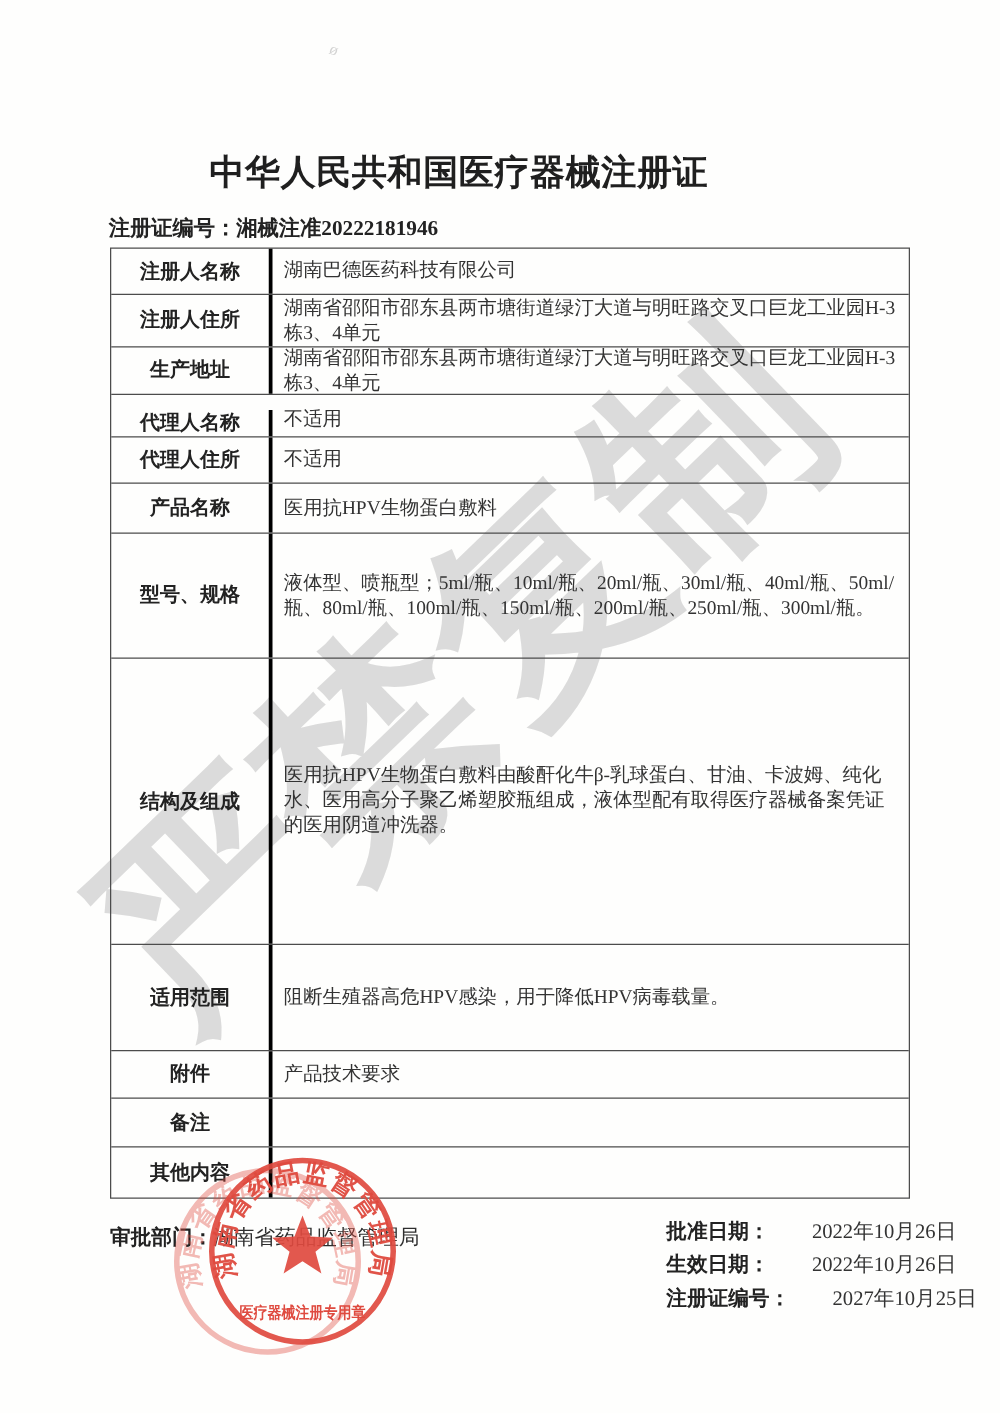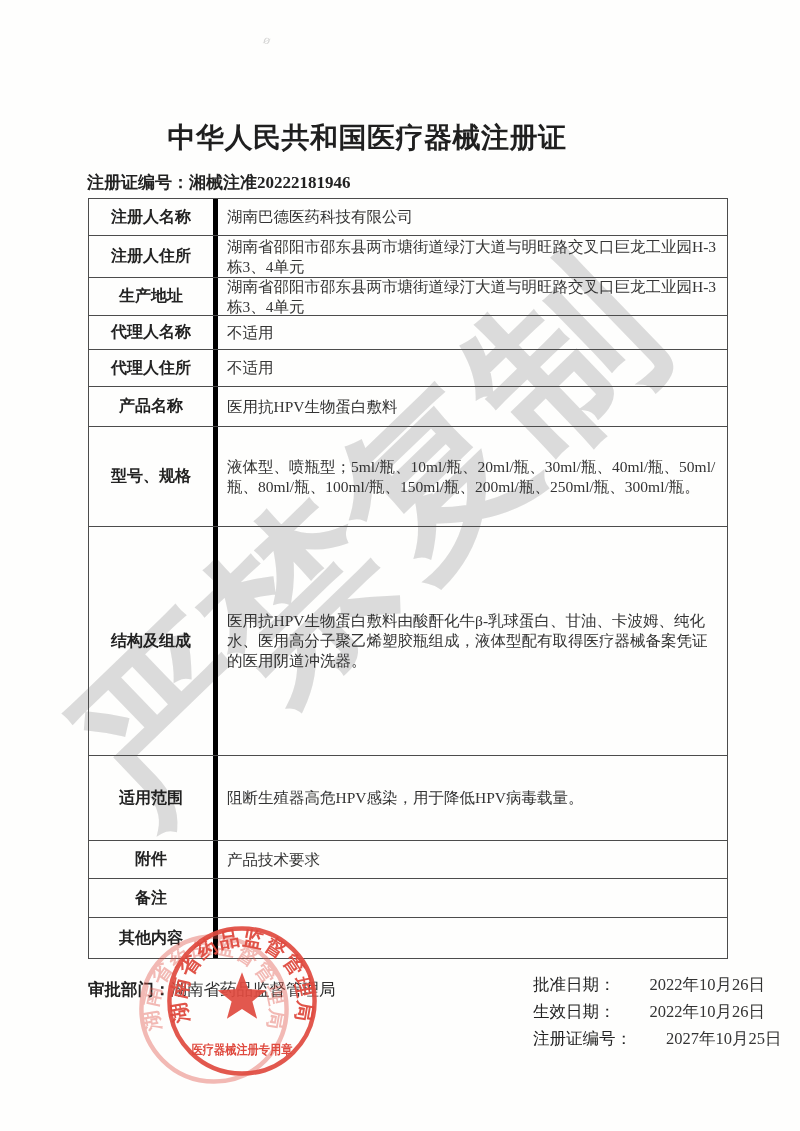--- a/index.html
+++ b/index.html
@@ -27,45 +27,45 @@
   
   .table{
     position:absolute;left:88px;top:198px;width:640px;z-index:2;
     border:1px solid #4c4c4c;box-sizing:border-box;background:transparent;
   }
   .row{display:flex;border-bottom:1px solid #4c4c4c;box-sizing:border-box;}
   .row:last-child{border-bottom:none;}
   .row:nth-child(1){height:37px;}
   .row:nth-child(2){height:42px;}
   .row:nth-child(3){height:38px;}
-  .row:nth-child(4){height:34px;}
+  .row:nth-child(4){height:34px;align-items:flex-end;}
   .row:nth-child(5){height:37px;}
   .row:nth-child(6){height:40px;}
   .row:nth-child(7){height:100px;}
   .row:nth-child(8){height:229px;}
   .row:nth-child(9){height:85px;}
   .row:nth-child(10){height:38px;}
   .row:nth-child(11){height:39px;}
   .row:nth-child(12){height:40px;}
   .cell{box-sizing:border-box;}
   .cell.label{
     width:129px;flex:0 0 129px;display:flex;align-items:center;justify-content:center;
-    font-weight:bold;font-size:16px;border-right:5px solid #000000;text-align:center;color:#222;
+    font-weight:bold;font-size:16px;border-right:3px solid #000000;text-align:center;color:#222;
     padding:0 6px;
   }
   .cell.value{
     flex:1;display:flex;align-items:center;padding:3px 9px;font-size:15.5px;line-height:20px;
     word-break:break-all;color:#333;
   }
   
   .approval{position:absolute;left:88px;top:979px;font-size:16.5px;z-index:2;}
   .approval .lbl{font-weight:bold;color:#222;}
   .dates{position:absolute;left:533px;top:971px;z-index:2;}
   .date-line{font-size:16.5px;line-height:27px;white-space:nowrap;}
-  .date-line .lbl{font-weight:normal;color:#222;}
+  .date-line .lbl{font-weight:bold;color:#222;}
   .date-line .val{color:#333;margin-left:34px;}
   
   .stamp{position:absolute;left:163px;top:922px;width:158px;height:158px;z-index:3;}
   .stamp-ghost{position:absolute;left:135px;top:930px;width:158px;height:158px;z-index:3;opacity:.38;}
 </style>
 </head>
 <body>
 
 <div class="page">
 

